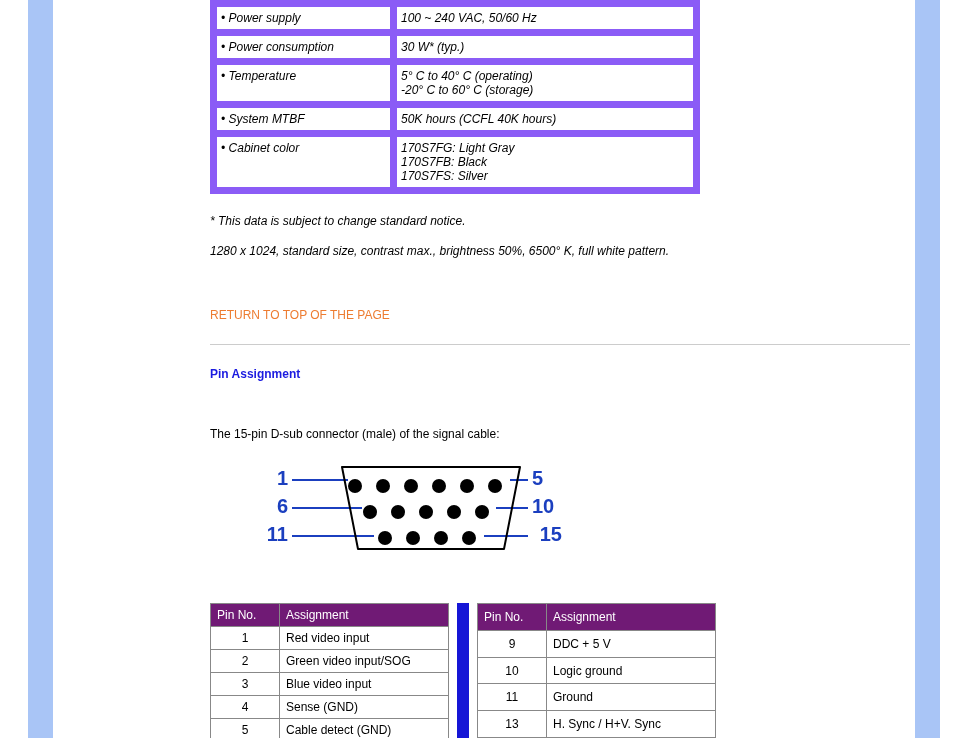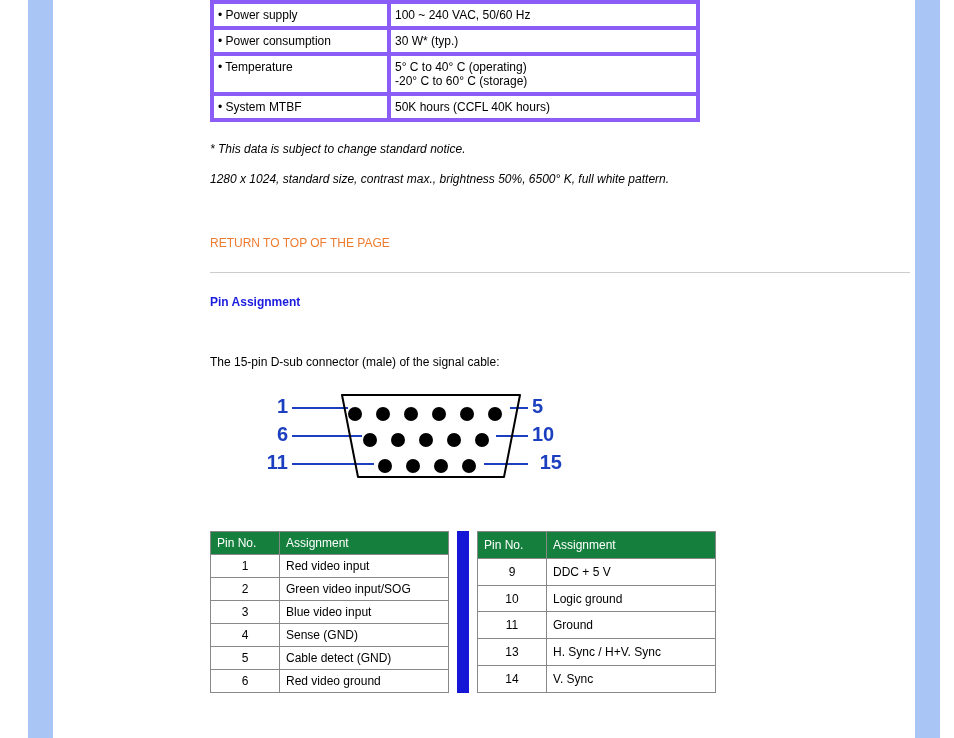--- a/index.html
+++ b/index.html
@@ -39,24 +39,25 @@
     top: 0;
     width: 700px;
   }
   
   .spec-table {
     border-collapse: collapse;
     width: 490px;
     margin-top: 0;
   }
   .spec-table td {
-    border: 4px solid #8b5cf6;
+    border: 7px solid #8b5cf6;
     padding: 4px 4px;
     vertical-align: top;
     font-size: 12px;
+    font-style: italic;
   }
   .spec-table td.label {
     width: 165px;
   }
   .notice {
     font-style: italic;
     font-size: 12px;
     margin-top: 20px;
   }
   .pattern {
@@ -138,21 +139,21 @@
   
   .pin-tables {
     margin-top: 40px;
     display: flex;
   }
   .pin-table {
     border-collapse: collapse;
     font-size: 12px;
   }
   .pin-table th {
-    background: #15803d;
+    background: #701a75;
     color: #fff;
     font-weight: normal;
     text-align: left;
     padding: 4px 6px;
     border: 1px solid #888;
   }
   .pin-table th.pinno { width: 56px; text-align: left; }
   .pin-table th.assign { width: 156px; }
   .pin-table td {
     border: 1px solid #888;
@@ -185,20 +186,26 @@
         <td>30 W* (typ.)</td>
       </tr>
       <tr>
         <td class="label">• Temperature</td>
         <td style="white-space:pre-line">5° C to 40° C (operating)
 -20° C to 60° C (storage)</td>
       </tr>
       <tr>
         <td class="label">• System MTBF</td>
         <td>50K hours (CCFL 40K hours)</td>
+      </tr>
+      <tr>
+        <td class="label">• Cabinet color</td>
+        <td style="white-space:pre-line">170S7FG: Light Gray
+170S7FB: Black
+170S7FS: Silver</td>
       </tr>
     </tbody>
       </table>
 
     <div class="notice">* This data is subject to change standard notice.</div>
     <div class="pattern">1280 x 1024, standard size, contrast max., brightness 50%, 6500° K, full white pattern.</div>
 
     <a href="#" class="return-top">RETURN TO TOP OF THE PAGE</a>
 
     <hr class="sep">

